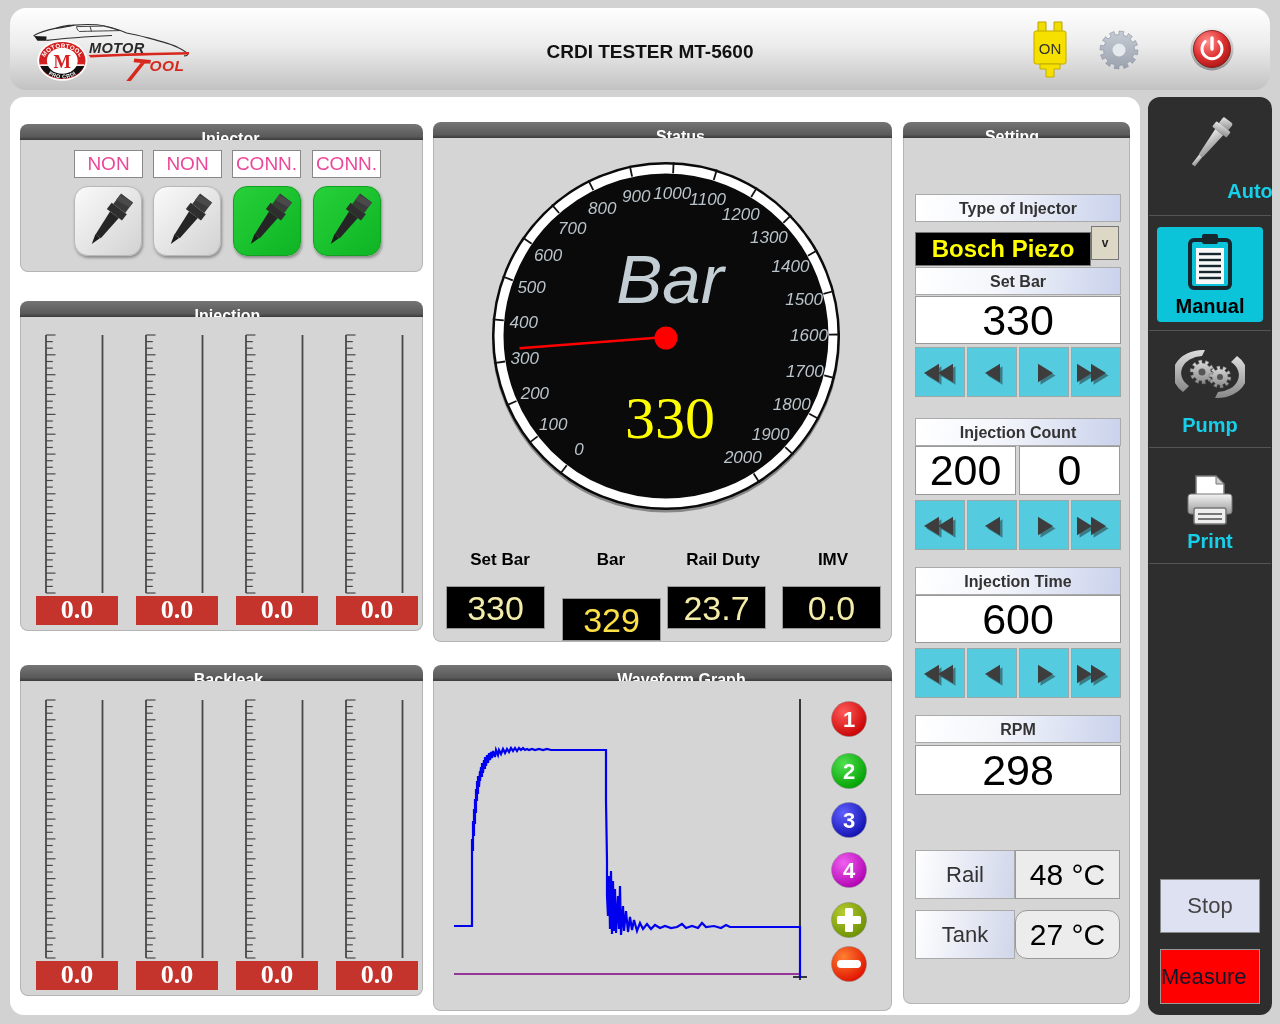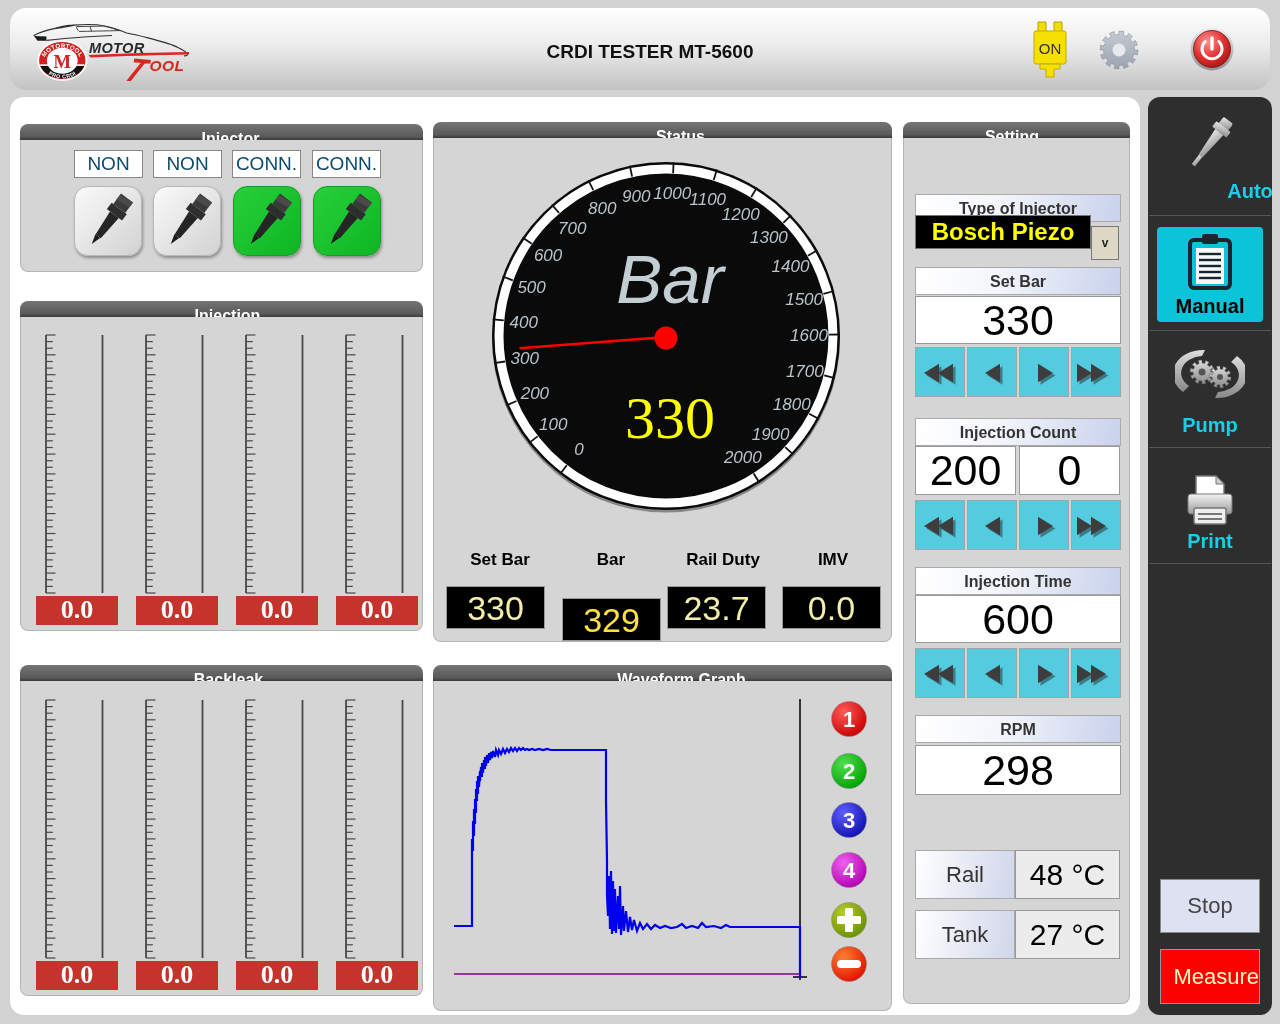--- a/index.html
+++ b/index.html
@@ -16,21 +16,21 @@
 #sidebar { left:1148px; top:97px; width:124px; height:918px; background:#2e2e2e; border-radius:12px; }
 
 .panel-h { position:absolute; height:30px; border-radius:8px 8px 0 0;
   background:linear-gradient(#757575 0%, #5a5a5a 45%, #3f3f3f 55%, #343434 100%);
   color:#fff; font-size:16px; font-weight:bold; text-align:center; line-height:29px;
   border-bottom:2px solid #222;margin-top:14px; }
 .panel-b { position:absolute; background:#d5d5d5; border:1px solid #b5b5b5; border-top:none;
   border-radius:0 0 8px 8px; }
 
 .injlbl { position:absolute; top:150px; width:69px; height:28px; background:#fff; border:1px solid #888;
-  font-size:19px; color:#0c4a6e; text-align:center; line-height:26px; }
+  font-size:19px; color:#ec4899; text-align:center; line-height:26px; }
 .injbtn { position:absolute; top:186px; width:68px; height:70px; border-radius:14px; }
 .injbtn.off { background:linear-gradient(135deg,#fafafa,#d2d2d2); border:1px solid #b8b8b8; box-shadow:1px 2px 3px rgba(0,0,0,0.35); }
 .injbtn.on { background:linear-gradient(135deg,#27d13a,#0eb424); border:1px solid #12a020; box-shadow:1px 2px 3px rgba(0,0,0,0.35); }
 
 .redbox { position:absolute; width:82px; height:29px; background:#c4342d; color:#fff;
   font-family:"Liberation Serif",serif; font-weight:bold; font-size:26px; text-align:center; line-height:28px; }
 
 .setlbl { position:absolute; left:915px; width:206px; height:28px;
   background:linear-gradient(100deg,#ffffff 0%,#f4f6fb 40%,#c9d2ec 100%);
   border:1px solid #aaa; text-align:center; font-size:16px; font-weight:bold; color:#333; line-height:27px; }
@@ -613,21 +613,21 @@
           <stop offset="0%" stop-color="#ff8030"></stop>
           <stop offset="100%" stop-color="#e01000"></stop>
         </radialGradient>
         <circle cx="416" cy="283" r="17.5" fill="url(#gm)" stroke="#888" stroke-width="0.5"></circle>
         <rect x="404" y="279" width="24" height="8" rx="4" fill="#fff"></rect>
       </svg></div>
 
   <div class="panel-h" style="left:903px;top:108px;width:227px;padding-right:9px;">Setting</div>
   <div class="panel-b" style="left:903px;top:138px;width:227px;height:866px;"></div>
   <div class="setlbl" style="top:194px;">Type of Injector</div>
-  <div class="abs" style="left:915px;top:215px;width:176px;height:34px;background:#000;border:1px solid #777;color:#ffff00;font-weight:bold;font-size:24px;text-align:center;line-height:32px;">Bosch Piezo</div>
+  <div class="abs" style="left:915px;top:232px;width:176px;height:34px;background:#000;border:1px solid #777;color:#ffff00;font-weight:bold;font-size:24px;text-align:center;line-height:32px;">Bosch Piezo</div>
   <div class="abs" style="left:1091px;top:226px;width:28px;height:34px;background:#ddd8c6;border:1px solid #777;color:#222;font-size:12px;font-weight:bold;text-align:center;line-height:32px;">v</div>
   <div class="setlbl" style="top:267px;">Set Bar</div>
   <div class="valbox" style="left:915px;top:296px;width:206px;height:48px;font-size:43px;line-height:46px;">330</div>
   <div class="arrowrow" style="top:347px;" id="ar1">
       <div class="arrowbtn" style="left:0px;"><svg width="50" height="50" viewBox="0 0 50 50">
           <path d="M23,15.7 L8,25 L23,34.3 Z" fill="#1a1a1a" opacity="0.45" transform="translate(2.5,2.5)"></path>
           <path d="M37,15.7 L22,25 L37,34.3 Z" fill="#1a1a1a" opacity="0.45" transform="translate(2.5,2.5)"></path>
           <path d="M23,15.7 L8,25 L23,34.3 Z" fill="#3d3d3d"></path>
           <path d="M37,15.7 L22,25 L37,34.3 Z" fill="#3d3d3d"></path>
         </svg></div>
@@ -693,21 +693,21 @@
           <path d="M19,15.7 L34,25 L19,34.3 Z" fill="#1a1a1a" opacity="0.45" transform="translate(2.5,2.5)"></path>
           <path d="M5,15.7 L20,25 L5,34.3 Z" fill="#3d3d3d"></path>
           <path d="M19,15.7 L34,25 L19,34.3 Z" fill="#3d3d3d"></path>
         </svg></div>
     </div>
   <div class="setlbl" style="top:715px;">RPM</div>
   <div class="valbox" style="left:915px;top:745px;width:206px;height:50px;font-size:43px;line-height:48px;">298</div>
   <div class="abs" style="left:915px;top:850px;width:100px;height:49px;background:linear-gradient(100deg,#ffffff,#d0d6ea);border:1px solid #aaa;text-align:center;font-size:22px;color:#333;line-height:47px;">Rail</div>
   <div class="valbox" style="left:1015px;top:850px;width:105px;height:49px;background:#ececec;font-size:30px;line-height:47px;">48 °C</div>
   <div class="abs" style="left:915px;top:910px;width:100px;height:49px;background:linear-gradient(100deg,#ffffff,#d0d6ea);border:1px solid #aaa;text-align:center;font-size:22px;color:#333;line-height:47px;">Tank</div>
-  <div class="valbox" style="left:1015px;top:910px;width:105px;height:49px;background:#ececec;font-size:30px;line-height:47px;">27 °C</div>
+  <div class="valbox" style="left:1015px;top:910px;width:105px;height:49px;background:#ececec;font-size:30px;line-height:47px;border-radius:12px;">27 °C</div>
 
   <svg class="abs" style="left:1178px;top:112px" width="64" height="64" viewBox="0 0 64 64">
 <defs>
         <linearGradient id="sgr" x1="0" y1="0" x2="1" y2="1">
           <stop offset="0%" stop-color="#e8e8e8"></stop>
           <stop offset="100%" stop-color="#8a8a8a"></stop>
         </linearGradient>
       </defs>
 <g transform="rotate(38 32 32)">
 <rect x="26" y="2" width="12" height="9" rx="2" fill="url(#sgr)"></rect>
@@ -759,14 +759,14 @@
 <rect x="12" y="36" width="32" height="16" rx="2" fill="#eee" stroke="#777" stroke-width="1.5"></rect>
 <line x1="16" y1="42" x2="40" y2="42" stroke="#777" stroke-width="2"></line>
 <line x1="16" y1="47" x2="40" y2="47" stroke="#777" stroke-width="2"></line>
 </svg>
     <div class="sbitem sblabel" style="top:530px;">Print</div>
     <div class="sep" style="top:215px;"></div>
     <div class="sep" style="top:330px;"></div>
     <div class="sep" style="top:447px;"></div>
     <div class="sep" style="top:563px;"></div>
   <div class="abs" style="left:1160px;top:879px;width:100px;height:54px;background:#dde1f2;border:1px solid #888;text-align:center;color:#444;font-size:22px;line-height:52px;">Stop</div>
-  <div class="abs" style="left:1160px;top:949px;width:100px;height:55px;background:#ff0000;border:1px solid #999;text-align:right;color:#fef9c3;font-size:22px;line-height:53px;">Measure</div>
+  <div class="abs" style="left:1160px;top:949px;width:100px;height:55px;background:#ff0000;border:1px solid #999;text-align:left;color:#0f172a;font-size:22px;line-height:53px;">Measure</div>
 </div>
 
 </body></html>

